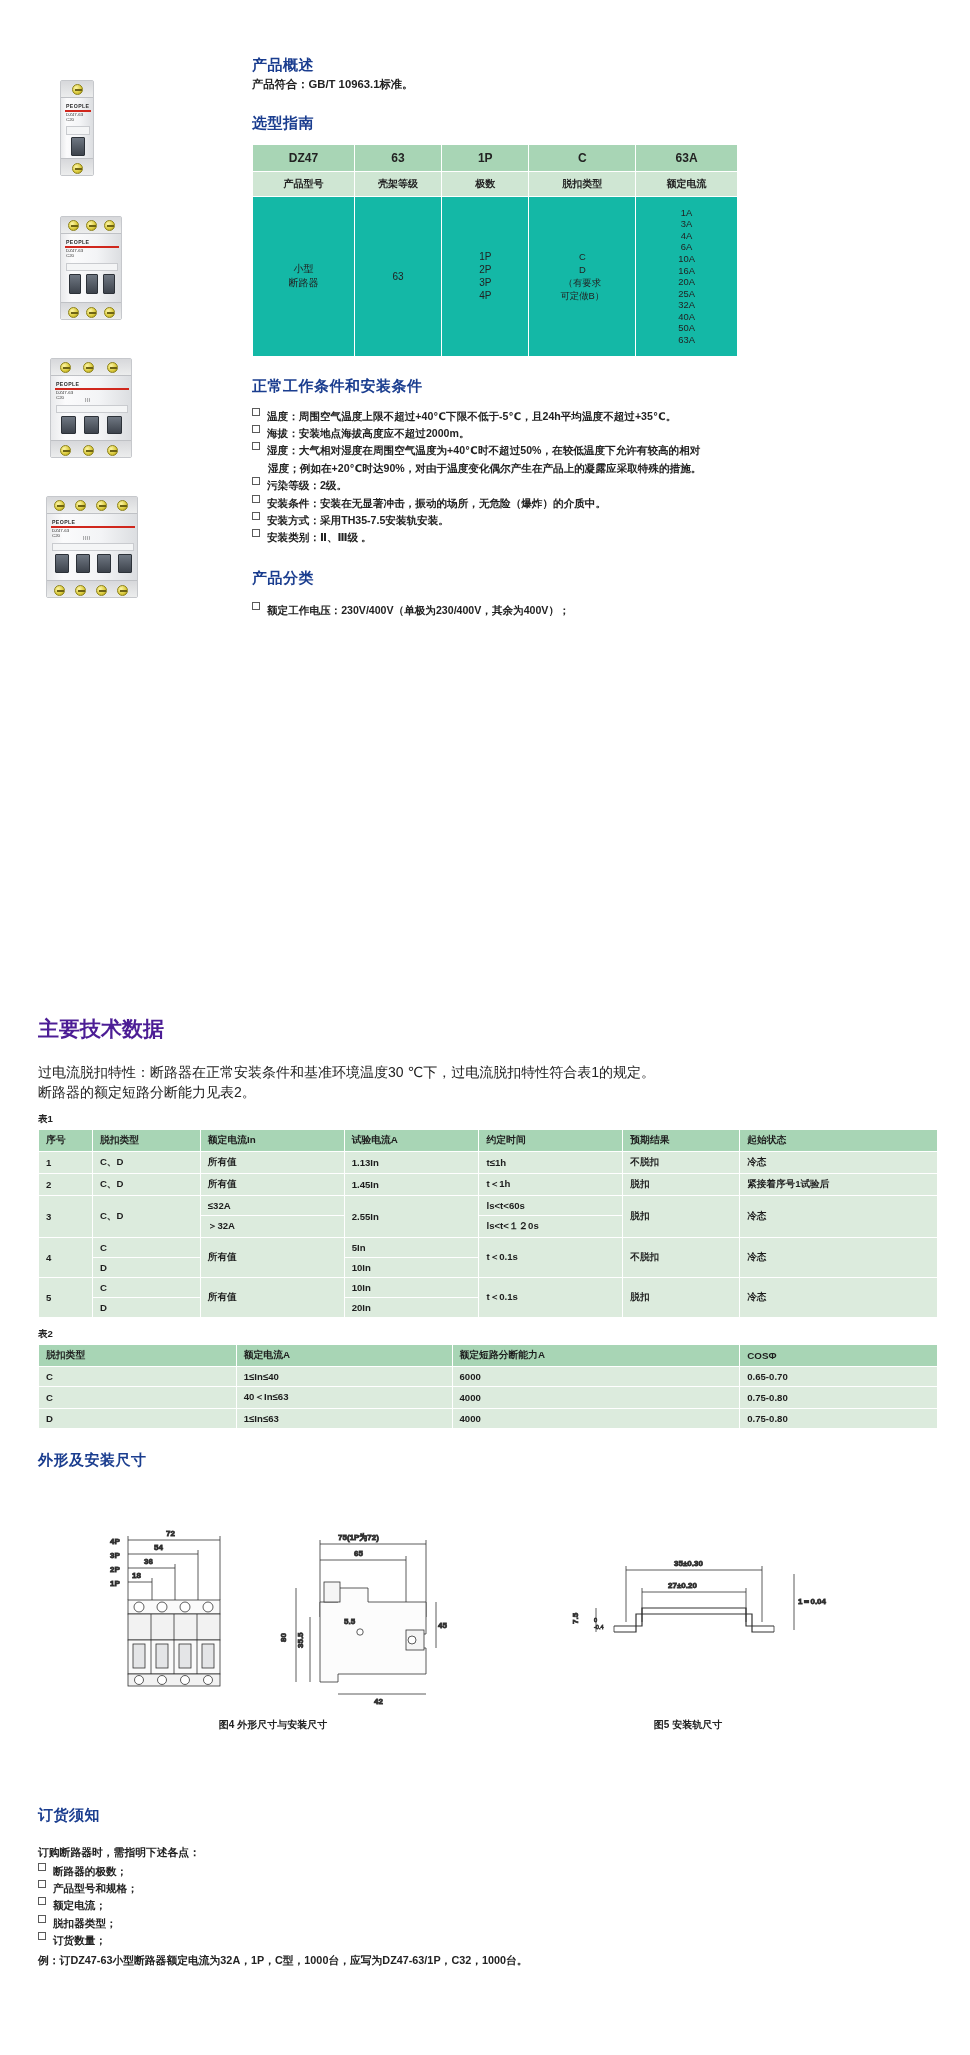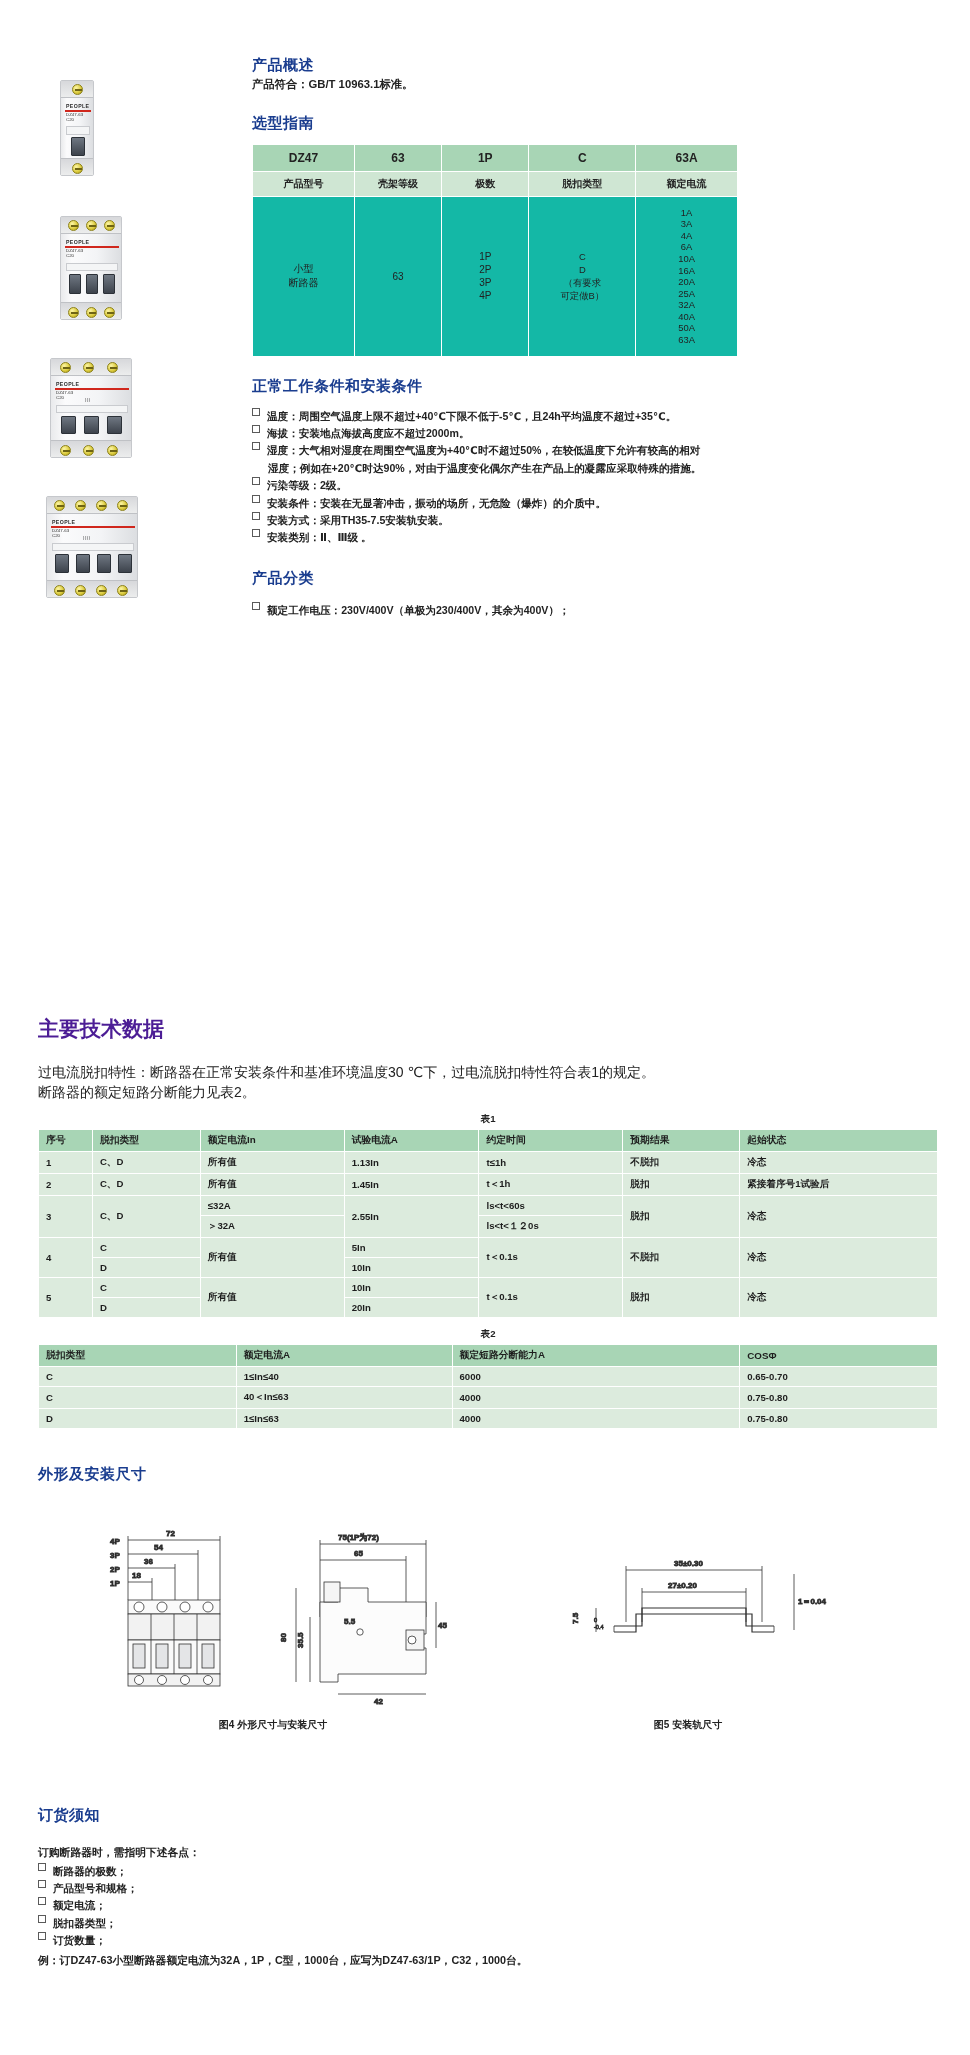--- a/index.html
+++ b/index.html
@@ -64,21 +64,21 @@
   }
   .tbl-data th { background:#a8d5b5; font-size:9.8px; }
 
   
   .ck { display:inline-block; width:8px; height:8px; border:1px solid #5a5a5a;
         margin-right:7px; vertical-align:1px; background:#fff; }
   .li { font-size:10.6px; line-height:17.4px; color:#222; font-weight:bold; display:flex; }
   .li .txt { flex:1; }
   .li-indent { padding-left:16px; }
 
-  .tbl-label { text-align:center; font-size:9.6px; color:#222; font-weight:bold; margin-bottom:3px; }
+  .tbl-label { text-align:left; font-size:9.6px; color:#222; font-weight:bold; margin-bottom:3px; }
 
   
   .dim-area { position:absolute; left:38px; top:1522px; width:900px; height:255px; }
   .cap { font-size:10px; font-weight:bold; color:#222; text-align:center; }
   svg text { font-family:"Liberation Sans", sans-serif; }
 
   .order-list { font-size:10.8px; line-height:17.6px; color:#222; font-weight:bold; }
 </style>
 </head>
 <body>
@@ -379,21 +379,21 @@
       </tr>
       <tr>
         <td>D</td>
         <td>1≤In≤63</td>
         <td>4000</td>
         <td>0.75-0.80</td>
       </tr>
     </tbody>
       </table>
 
-    <div class="h-blue" style="margin-top:36px;">外形及安装尺寸</div>
+    <div class="h-blue" style="margin-top:22px;">外形及安装尺寸</div>
   </div>
 
   <div class="dim-area">
     <svg width="900" height="215" viewBox="0 0 900 215">
       <g stroke="#333" fill="none" stroke-width="0.8">
 
         <text x="72" y="22" font-size="8" fill="#111" font-weight="bold">4P</text>
         <text x="72" y="36" font-size="8" fill="#111" font-weight="bold">3P</text>
         <text x="72" y="50" font-size="8" fill="#111" font-weight="bold">2P</text>
         <text x="72" y="64" font-size="8" fill="#111" font-weight="bold">1P</text>

